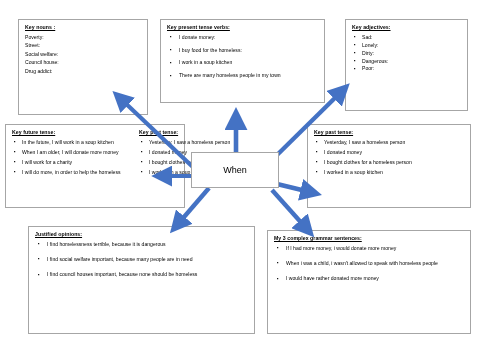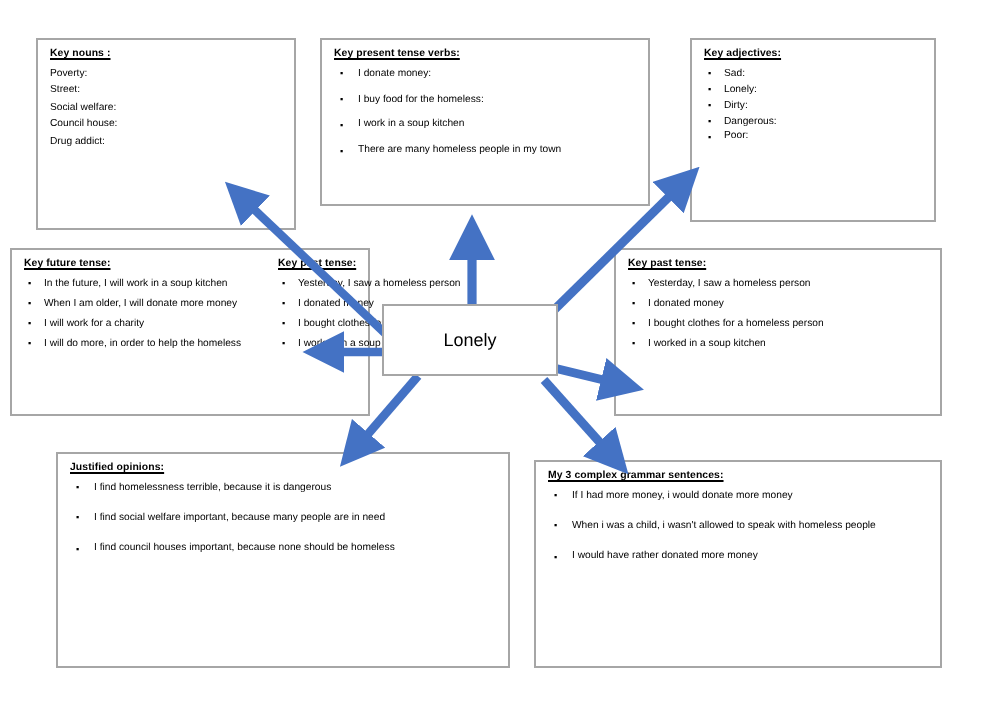--- a/index.html
+++ b/index.html
@@ -219,16 +219,16 @@
   <div class="box" id="box-complex-grammar" style="left:267px; top:230px; width:204px; height:104px;">
     <div class="box-title">My 3 complex grammar sentences:</div>
     <ul class="bullet-list wide">
       <li>If I had more money, i would donate more money</li>
       <li>When i was a child, i wasn't allowed to speak with homeless people</li>
       <li>I would have rather donated more money</li>
     </ul>
   </div>
 
   <div id="center-node">
-    <span class="label">Lonely</span>
+    <span class="label">When</span>
   </div>
 
 </div>
 
 </body></html>

